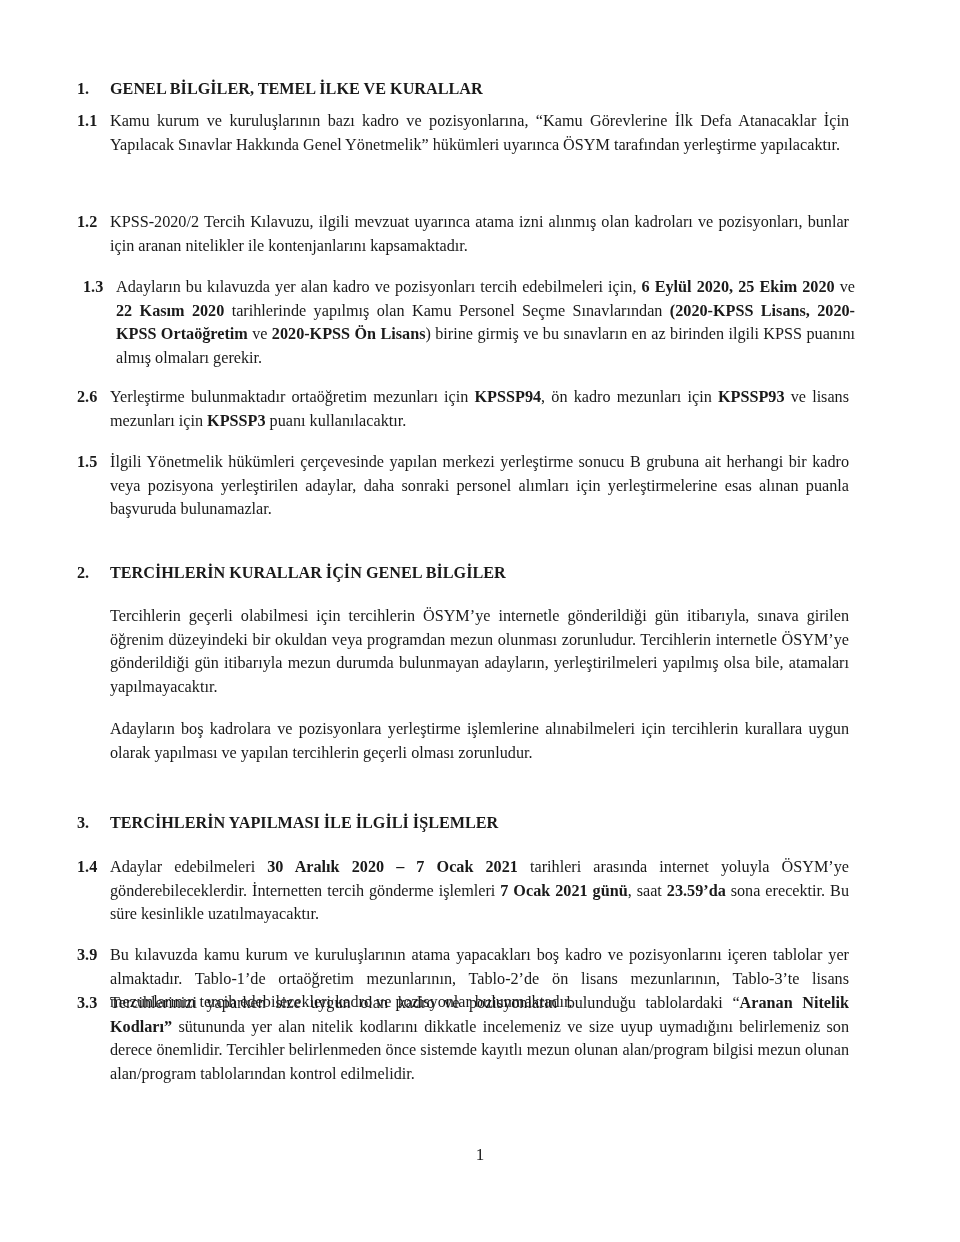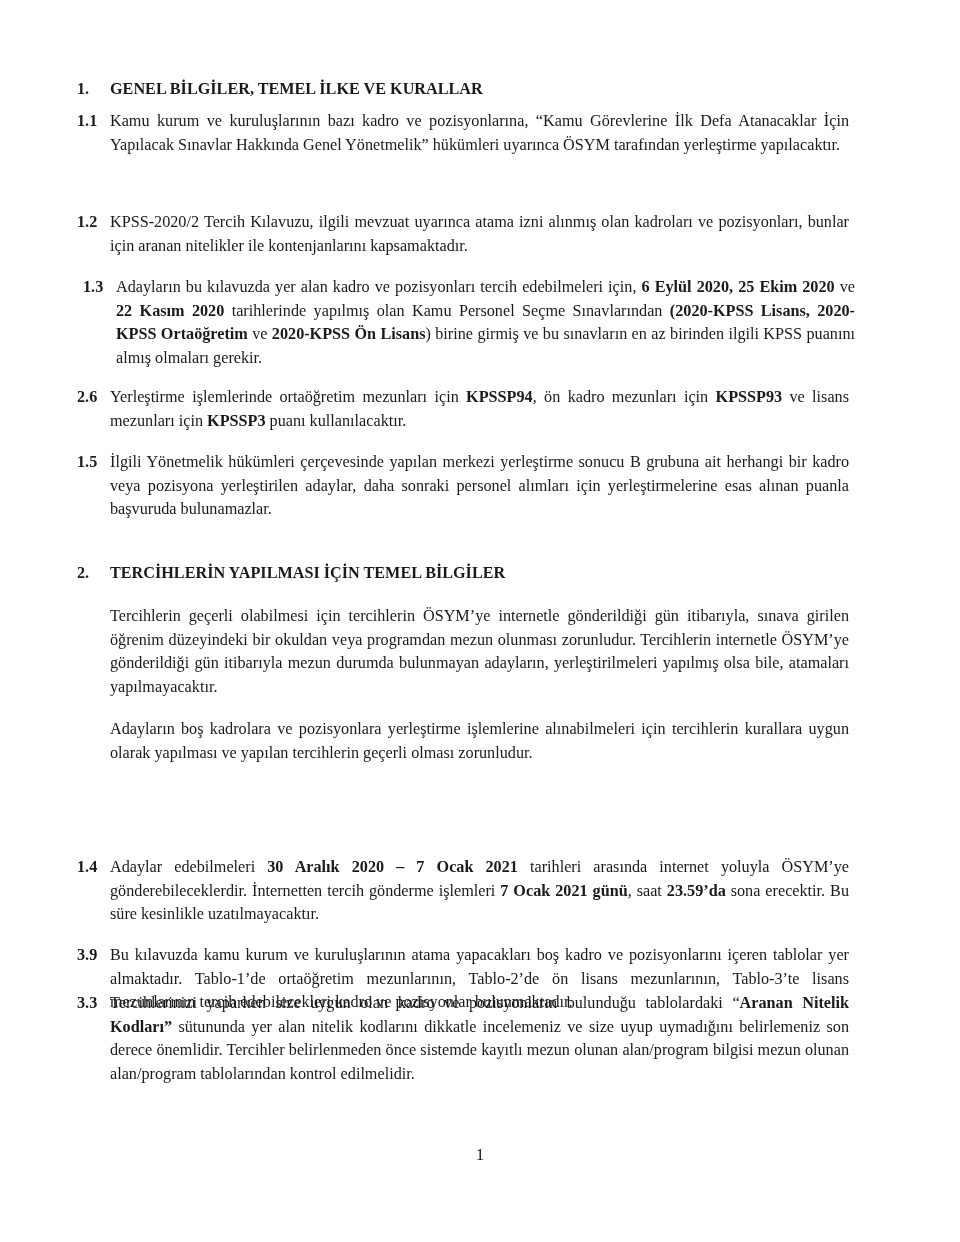--- a/index.html
+++ b/index.html
@@ -50,35 +50,38 @@
     <div class="txt"><span>KPSS-2020/2 Tercih Kılavuzu, ilgili mevzuat uyarınca atama izni alınmış olan kadroları ve pozisyonları, bunlar için aranan nitelikler ile kontenjanlarını kapsamaktadır.</span></div>
   </div>
 
   <div class="item" style="top:276px;margin-left:6px;">
     <span class="num">1.3</span>
     <div class="txt"><span>Adayların bu kılavuzda yer alan kadro ve pozisyonları tercih edebilmeleri için, </span><b>6 Eylül 2020, 25 Ekim 2020</b><span> ve </span><b>22 Kasım 2020</b><span> tarihlerinde yapılmış olan Kamu Personel Seçme Sınavlarından </span><b>(2020-KPSS Lisans, 2020-KPSS Ortaöğretim</b><span> ve </span><b>2020-KPSS Ön Lisans</b><span>) birine girmiş ve bu sınavların en az birinden ilgili KPSS puanını almış olmaları gerekir.</span></div>
   </div>
 
   <div class="item" style="top:386px;">
     <span class="num">2.6</span>
-    <div class="txt"><span>Yerleştirme işlemlerinde ortaöğretim mezunları için </span><b>KPSSP94</b><span>, ön kadro mezunları için </span><b>KPSSP93</b><span> ve lisans mezunları için </span><b>KPSSP3</b><span> puanı kullanılacaktır.</span></div>
+    <div class="txt"><span>Yerleştirme bulunmaktadır ortaöğretim mezunları için </span><b>KPSSP94</b><span>, ön kadro mezunları için </span><b>KPSSP93</b><span> ve lisans mezunları için </span><b>KPSSP3</b><span> puanı kullanılacaktır.</span></div>
   </div>
 
   <div class="item" style="top:451px;">
     <span class="num">1.5</span>
     <div class="txt"><span>İlgili Yönetmelik hükümleri çerçevesinde yapılan merkezi yerleştirme sonucu B grubuna ait herhangi bir kadro veya pozisyona yerleştirilen adaylar, daha sonraki personel alımları için yerleştirmelerine esas alınan puanla başvuruda bulunamazlar.</span></div>
   </div>
 
   <div class="heading" style="top:562px;">
-    <span class="num">2.</span><span>TERCİHLERİN YAPILMASI İÇİN TEMEL BİLGİLER</span>
+    <span class="num">2.</span><span>TERCİHLERİN KURALLAR İÇİN GENEL BİLGİLER</span>
   </div>
 
   <div class="para" style="top:605px;">Tercihlerin geçerli olabilmesi için tercihlerin ÖSYM’ye internetle gönderildiği gün itibarıyla, sınava girilen öğrenim düzeyindeki bir okuldan veya programdan mezun olunması zorunludur. Tercihlerin internetle ÖSYM’ye gönderildiği gün itibarıyla mezun durumda bulunmayan adayların, yerleştirilmeleri yapılmış olsa bile, atamaları yapılmayacaktır.</div>
   <div class="para" style="top:718px;">Adayların boş kadrolara ve pozisyonlara yerleştirme işlemlerine alınabilmeleri için tercihlerin kurallara uygun olarak yapılması ve yapılan tercihlerin geçerli olması zorunludur.</div>
 
+  <div class="heading" style="top:812px;">
+    <span class="num">3.</span><span>TERCİHLERİN YAPILMASI İLE İLGİLİ İŞLEMLER</span>
+  </div>
 
   <div class="item" style="top:856px;">
     <span class="num">1.4</span>
     <div class="txt"><span>Adaylar edebilmeleri </span><b>30 Aralık 2020 – 7 Ocak 2021</b><span> tarihleri arasında internet yoluyla ÖSYM’ye gönderebileceklerdir. İnternetten tercih gönderme işlemleri </span><b>7 Ocak 2021 günü</b><span>, saat </span><b>23.59’da</b><span> sona erecektir. Bu süre kesinlikle uzatılmayacaktır.</span></div>
   </div>
 
   <div class="item" style="top:944px;">
     <span class="num">3.9</span>
     <div class="txt"><span>Bu kılavuzda kamu kurum ve kuruluşlarının atama yapacakları boş kadro ve pozisyonlarını içeren tablolar yer almaktadır. Tablo-1’de ortaöğretim mezunlarının, Tablo-2’de ön lisans mezunlarının, Tablo-3’te lisans mezunlarının tercih edebilecekleri kadro ve pozisyonlar bulunmaktadır.</span></div>
   </div>

